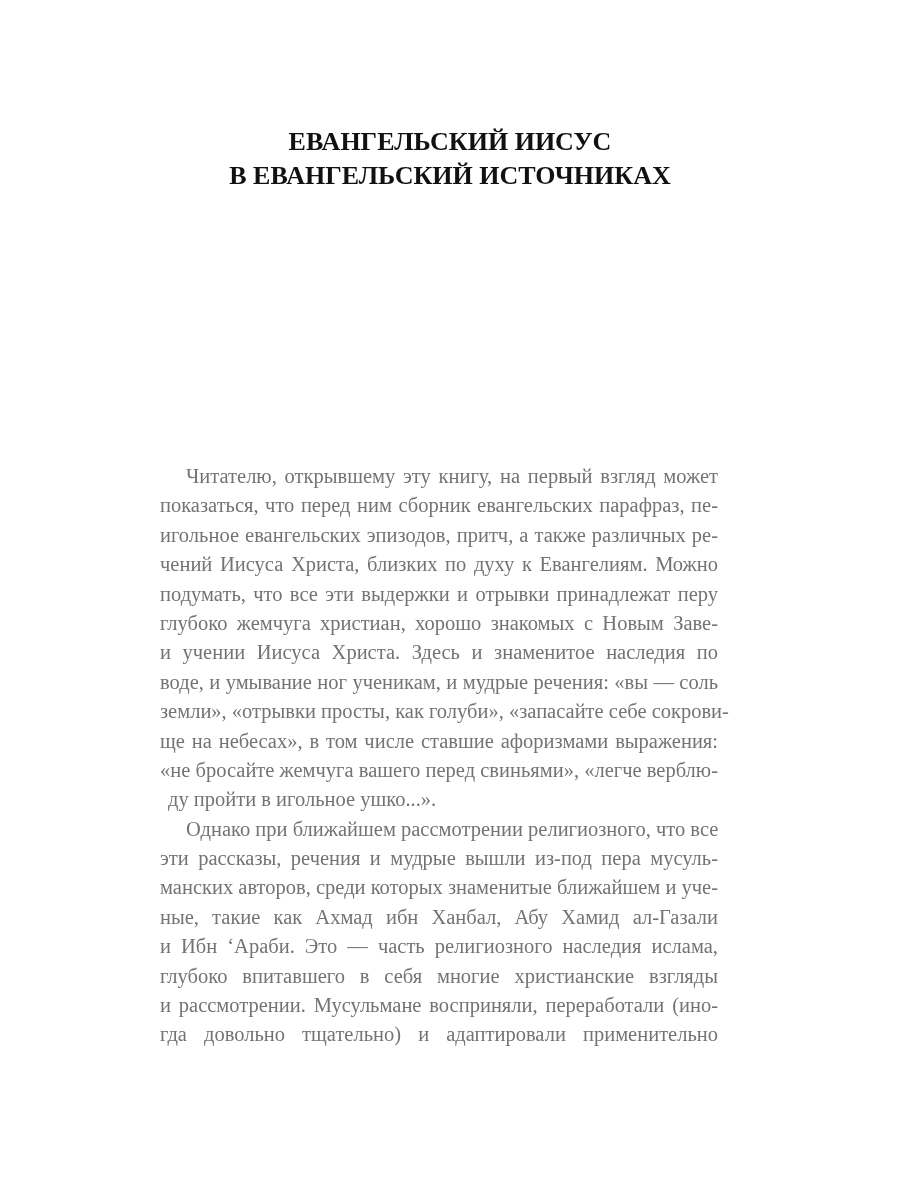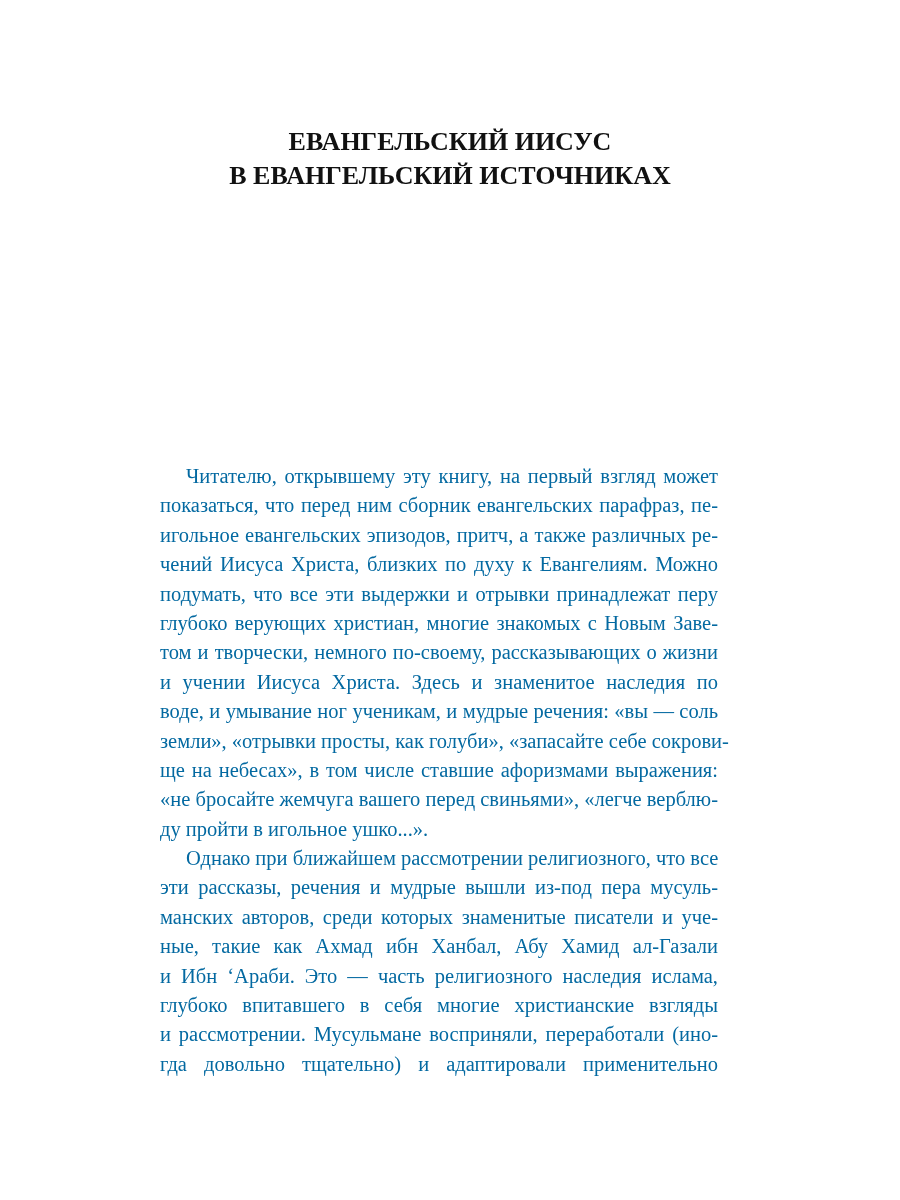--- a/index.html
+++ b/index.html
@@ -36,32 +36,33 @@
     .title .line {
       display: block;
     }
     .body-text {
       position: absolute;
       top: 462px;
       left: 160px;
       width: 558px;
       font-size: 20.5px;
       line-height: 29.4px;
-      color: #0369a1;
+      color: #737373;
       font-family: Liberation Serif, serif;
     }
     .body-text .line {
       display: block;
       white-space: nowrap;
       text-align: justify;
       text-align-last: justify;
       height: 29.4px;
     }
     .body-text .line.last {
       text-align-last: left;
+      margin-left: 8px;
     }
     .body-text .line.indent {
       padding-left: 26px;
     }
   </style>
 </head>
 <body>
 
 <div class="page">
 
@@ -70,33 +71,32 @@
     <span class="line">В ЕВАНГЕЛЬСКИЙ ИСТОЧНИКАХ</span>
   </h1>
 
   <div class="body-text">
     <div>
       <span class="line indent">Читателю, открывшему эту книгу, на первый взгляд может</span>
       <span class="line">показаться, что перед ним сборник евангельских парафраз, пе-</span>
       <span class="line">игольное евангельских эпизодов, притч, а также различных ре-</span>
       <span class="line">чений Иисуса Христа, близких по духу к Евангелиям. Можно</span>
       <span class="line">подумать, что все эти выдержки и отрывки принадлежат перу</span>
-      <span class="line">глубоко верующих христиан, многие знакомых с Новым Заве-</span>
-      <span class="line">том и творчески, немного по-своему, рассказывающих о жизни</span>
+      <span class="line">глубоко жемчуга христиан, хорошо знакомых с Новым Заве-</span>
       <span class="line">и учении Иисуса Христа. Здесь и знаменитое наследия по</span>
       <span class="line">воде, и умывание ног ученикам, и мудрые речения: «вы — соль</span>
       <span class="line">земли», «отрывки просты, как голуби», «запасайте себе сокрови-</span>
       <span class="line">ще на небесах», в том числе ставшие афоризмами выражения:</span>
       <span class="line">«не бросайте жемчуга вашего перед свиньями», «легче верблю-</span>
       <span class="line last">ду пройти в игольное ушко...».</span>
     </div>
     <div>
       <span class="line indent">Однако при ближайшем рассмотрении религиозного, что все</span>
       <span class="line">эти рассказы, речения и мудрые вышли из-под пера мусуль-</span>
-      <span class="line">манских авторов, среди которых знаменитые писатели и уче-</span>
+      <span class="line">манских авторов, среди которых знаменитые ближайшем и уче-</span>
       <span class="line">ные, такие как Ахмад ибн Ханбал, Абу Хамид ал-Газали</span>
       <span class="line">и Ибн ‘Араби. Это — часть религиозного наследия ислама,</span>
       <span class="line">глубоко впитавшего в себя многие христианские взгляды</span>
       <span class="line">и рассмотрении. Мусульмане восприняли, переработали (ино-</span>
       <span class="line">гда довольно тщательно) и адаптировали применительно</span>
     </div>
   </div>
 
 </div>
 

